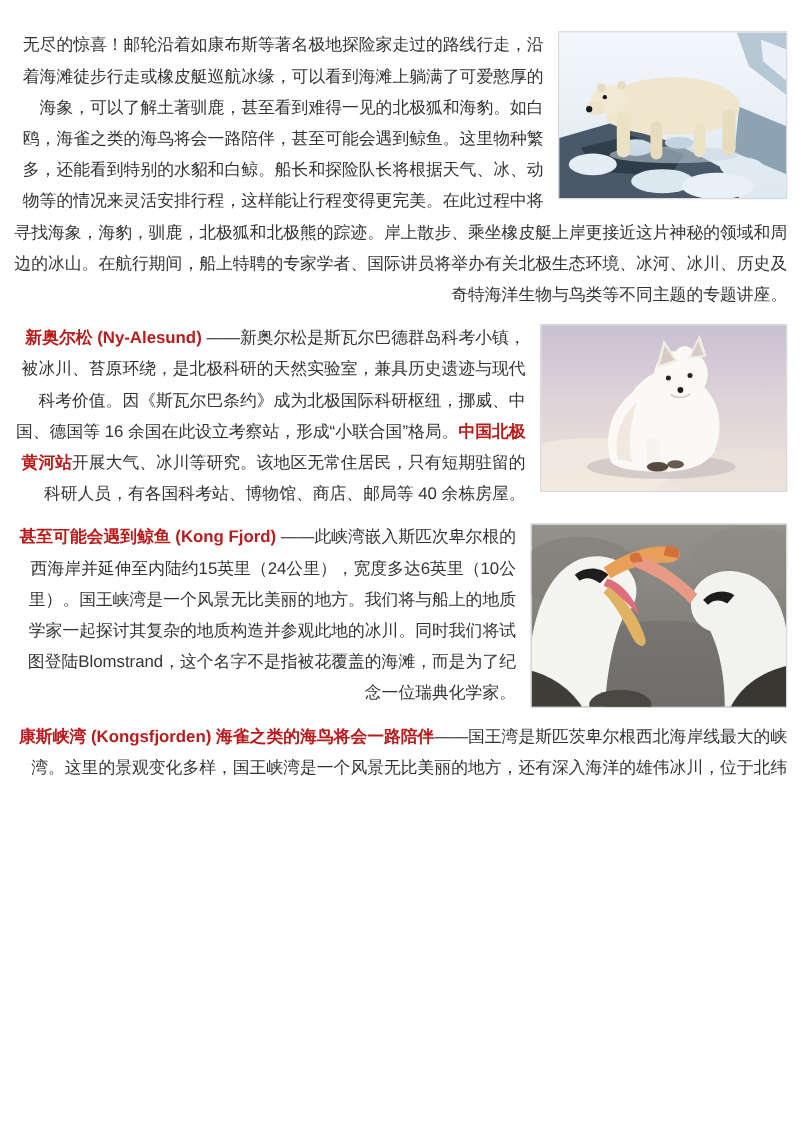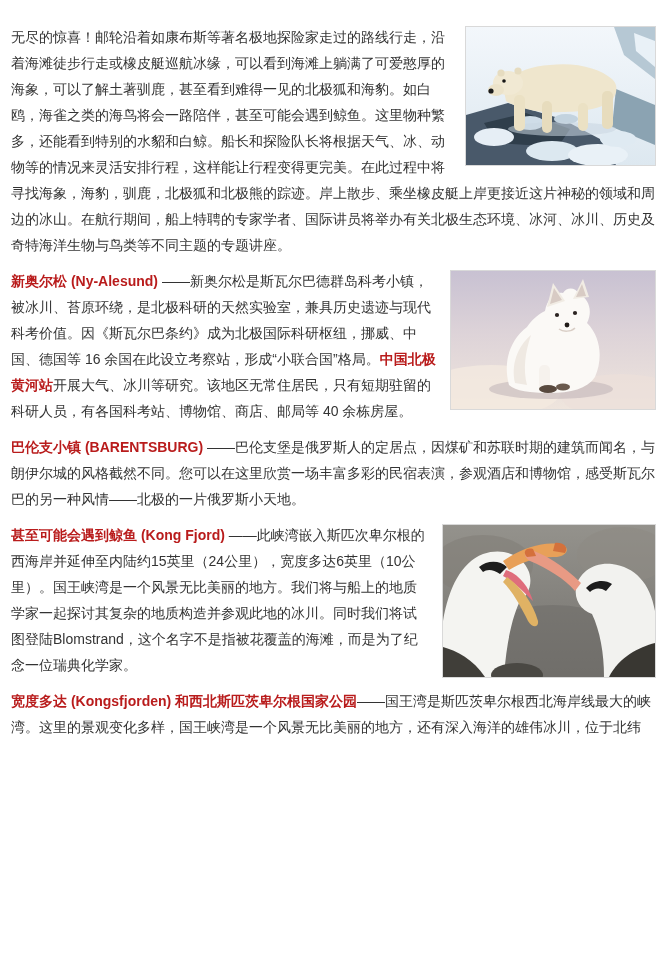--- a/index.html
+++ b/index.html
@@ -7,21 +7,21 @@
     position:relative;
     width:668px; height:955px;
     box-sizing:border-box;
     padding:24px 12px 6px 11px;
     background:#ffffff;
     overflow:hidden;
     font-family:"Liberation Sans","DejaVu Sans",sans-serif;
     font-size:14px;
     line-height:26px;
     color:#333333;
-    text-align:left;
+    text-align:right;
   }
   .sec { margin:0 0 10px 0; }
   .sec p { margin:0; }
   b { font-weight:bold; color:#b91c1c; }
   .red { color:#ff0000; }
   figure.photo {
     float:right;
     margin:2px 0 6px 12px;
     padding:0;
     line-height:0;
@@ -104,23 +104,20 @@
         <path d="M108,58 C112,61 120,61 124,57" stroke="#d9cec6" stroke-width="1.5" fill="none"></path>
 
         <rect x="88" y="94" width="11" height="26" rx="5" fill="#f6f2ed"></rect>
         <ellipse cx="97" cy="118" rx="9" ry="4" fill="#58493e"></ellipse>
         <ellipse cx="112" cy="116" rx="7" ry="3.4" fill="#6a5a4e"></ellipse>
       </svg>
     </figure>
     <p><b>新奥尔松 (Ny-Alesund) </b><span>——新奥尔松是斯瓦尔巴德群岛科考小镇，被冰川、苔原环绕，是北极科研的天然实验室，兼具历史遗迹与现代科考价值。因《斯瓦尔巴条约》成为北极国际科研枢纽，挪威、中国、德国等 16 余国在此设立考察站，形成“小联合国”格局。</span><b>中国北极黄河站</b><span>开展大气、冰川等研究。该地区无常住居民，只有短期驻留的科研人员，有各国科考站、博物馆、商店、邮局等 40 余栋房屋。</span></p>
   </section>
 
-  <section class="sec">
-    <p><b>巴伦支小镇 (BARENTSBURG) </b><span>——巴伦支堡是俄罗斯人的定居点，因煤矿和苏联时期的建筑而闻名，与朗伊尔城的风格截然不同。您可以在这里欣赏一场丰富多彩的民宿表演，参观酒店和博物馆，感受斯瓦尔巴的另一种风情——北极的一片俄罗斯小天地。</span></p>
-  </section>
 
   <section class="sec">
     <figure class="photo">
       <svg width="212" height="152" viewBox="0 0 212 152" xmlns="http://www.w3.org/2000/svg">
         <defs>
           <linearGradient id="blurBg" x1="0" y1="0" x2="0" y2="1">
             <stop offset="0" stop-color="#94928c"></stop>
             <stop offset="1" stop-color="#74726e"></stop>
           </linearGradient>
         </defs>
@@ -150,16 +147,16 @@
         <path d="M0,152 L0,122 C14,126 30,134 42,152 Z" fill="#403e39"></path>
         <path d="M212,152 L212,118 C196,122 176,132 166,152 Z" fill="#393732"></path>
         <ellipse cx="74" cy="150" rx="26" ry="12" fill="#4a4843"></ellipse>
       </svg>
     </figure>
     <p><b>甚至可能会遇到鲸鱼 (Kong Fjord) </b><span>——此峡湾嵌入斯匹次卑尔根的西海岸并延伸至内陆约15英里（24公里），宽度多达6英里（10公里）。国王峡湾是一个风景无比美丽的地方。我们将与船上的地质学家一起探讨其复杂的地质构造并参观此地的冰川。同时我们将试图登陆Blomstrand，这个名字不是指被花覆盖的海滩，而是为了纪念一位瑞典化学家。</span></p>
   </section>
 
 
   <section class="sec">
-    <p><b>宽度多达 (Kongsfjorden) 和西北斯匹茨卑尔根国家公园</b><span>——国王湾是斯匹茨卑尔根西北海岸线最大的峡湾。这里的景观变化多样，国王峡湾是一个风景无比美丽的地方，还有深入海洋的雄伟冰川，位于北纬</span></p>
+    <p><b>康斯峡湾 (Kongsfjorden) 海雀之类的海鸟将会一路陪伴</b><span>——国王湾是斯匹茨卑尔根西北海岸线最大的峡湾。这里的景观变化多样，国王峡湾是一个风景无比美丽的地方，还有深入海洋的雄伟冰川，位于北纬</span></p>
   </section>
 
 </div>
 
 </body></html>

